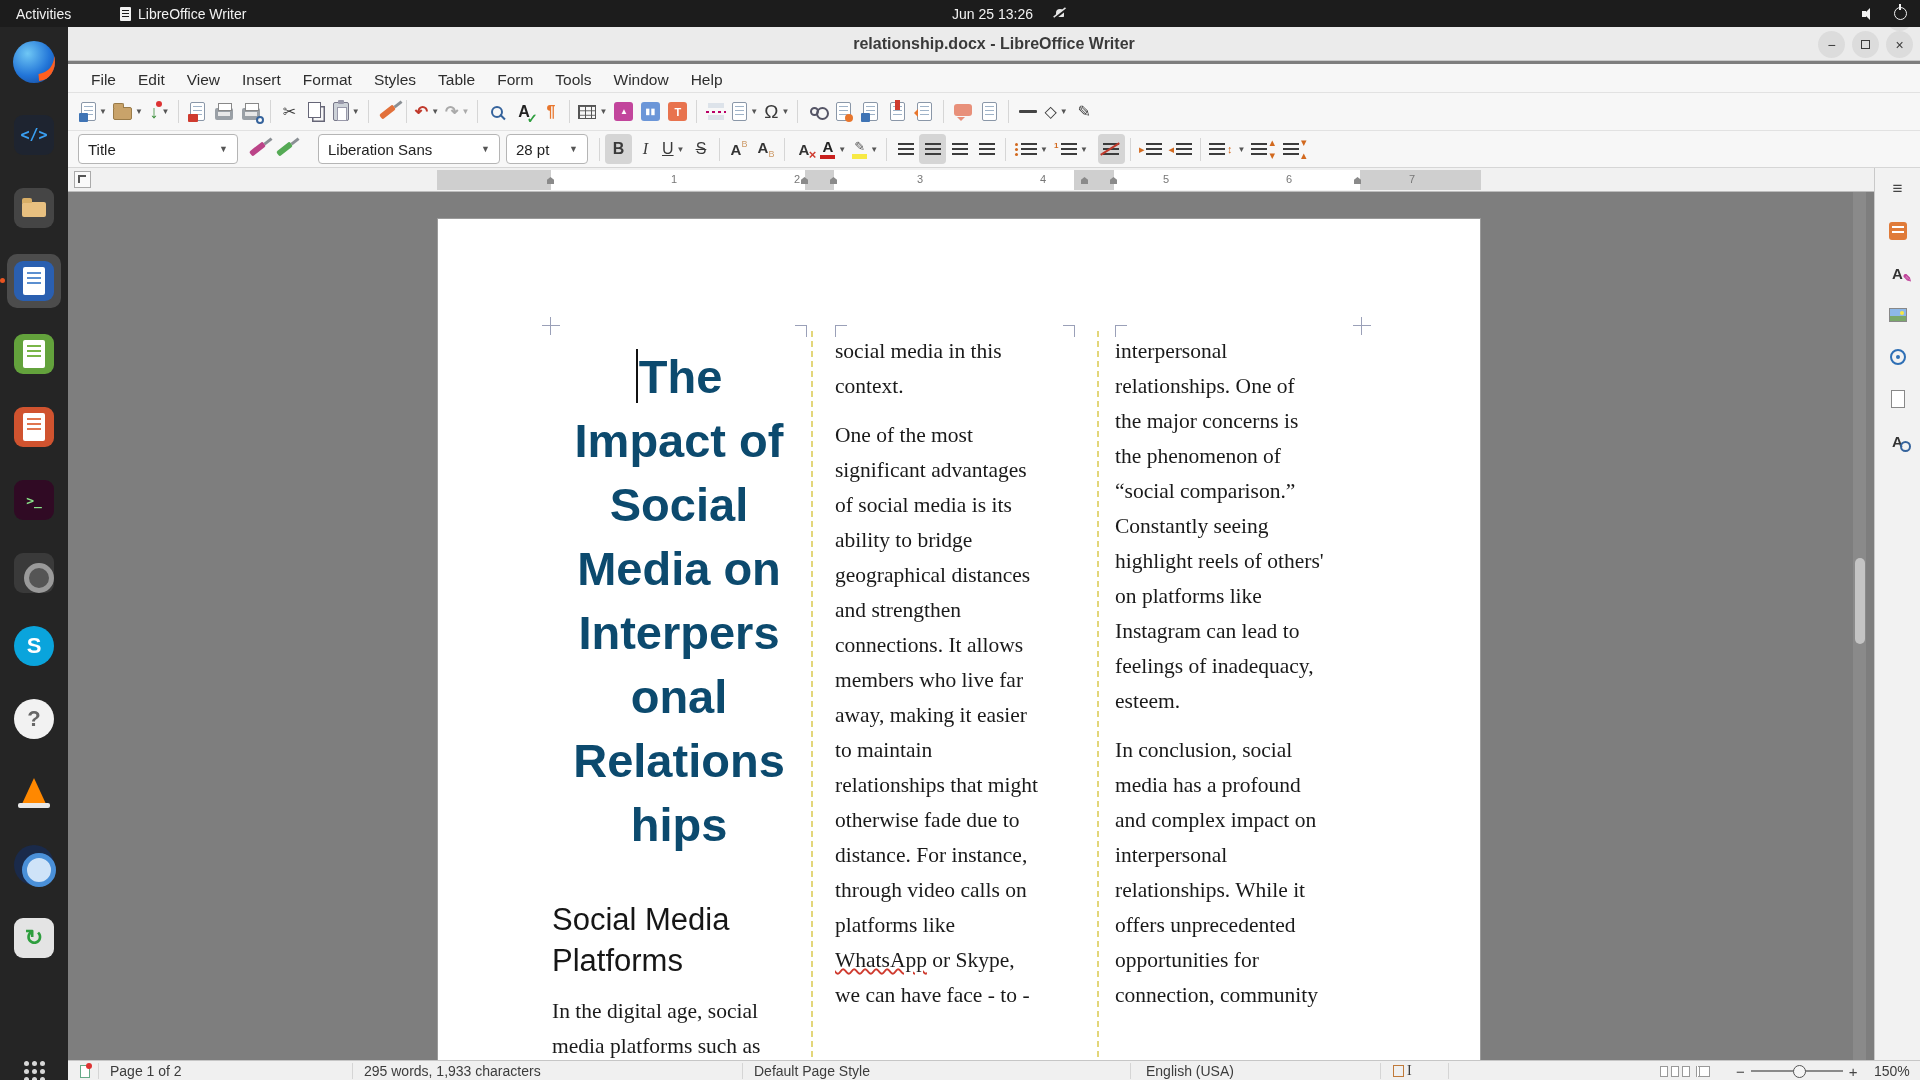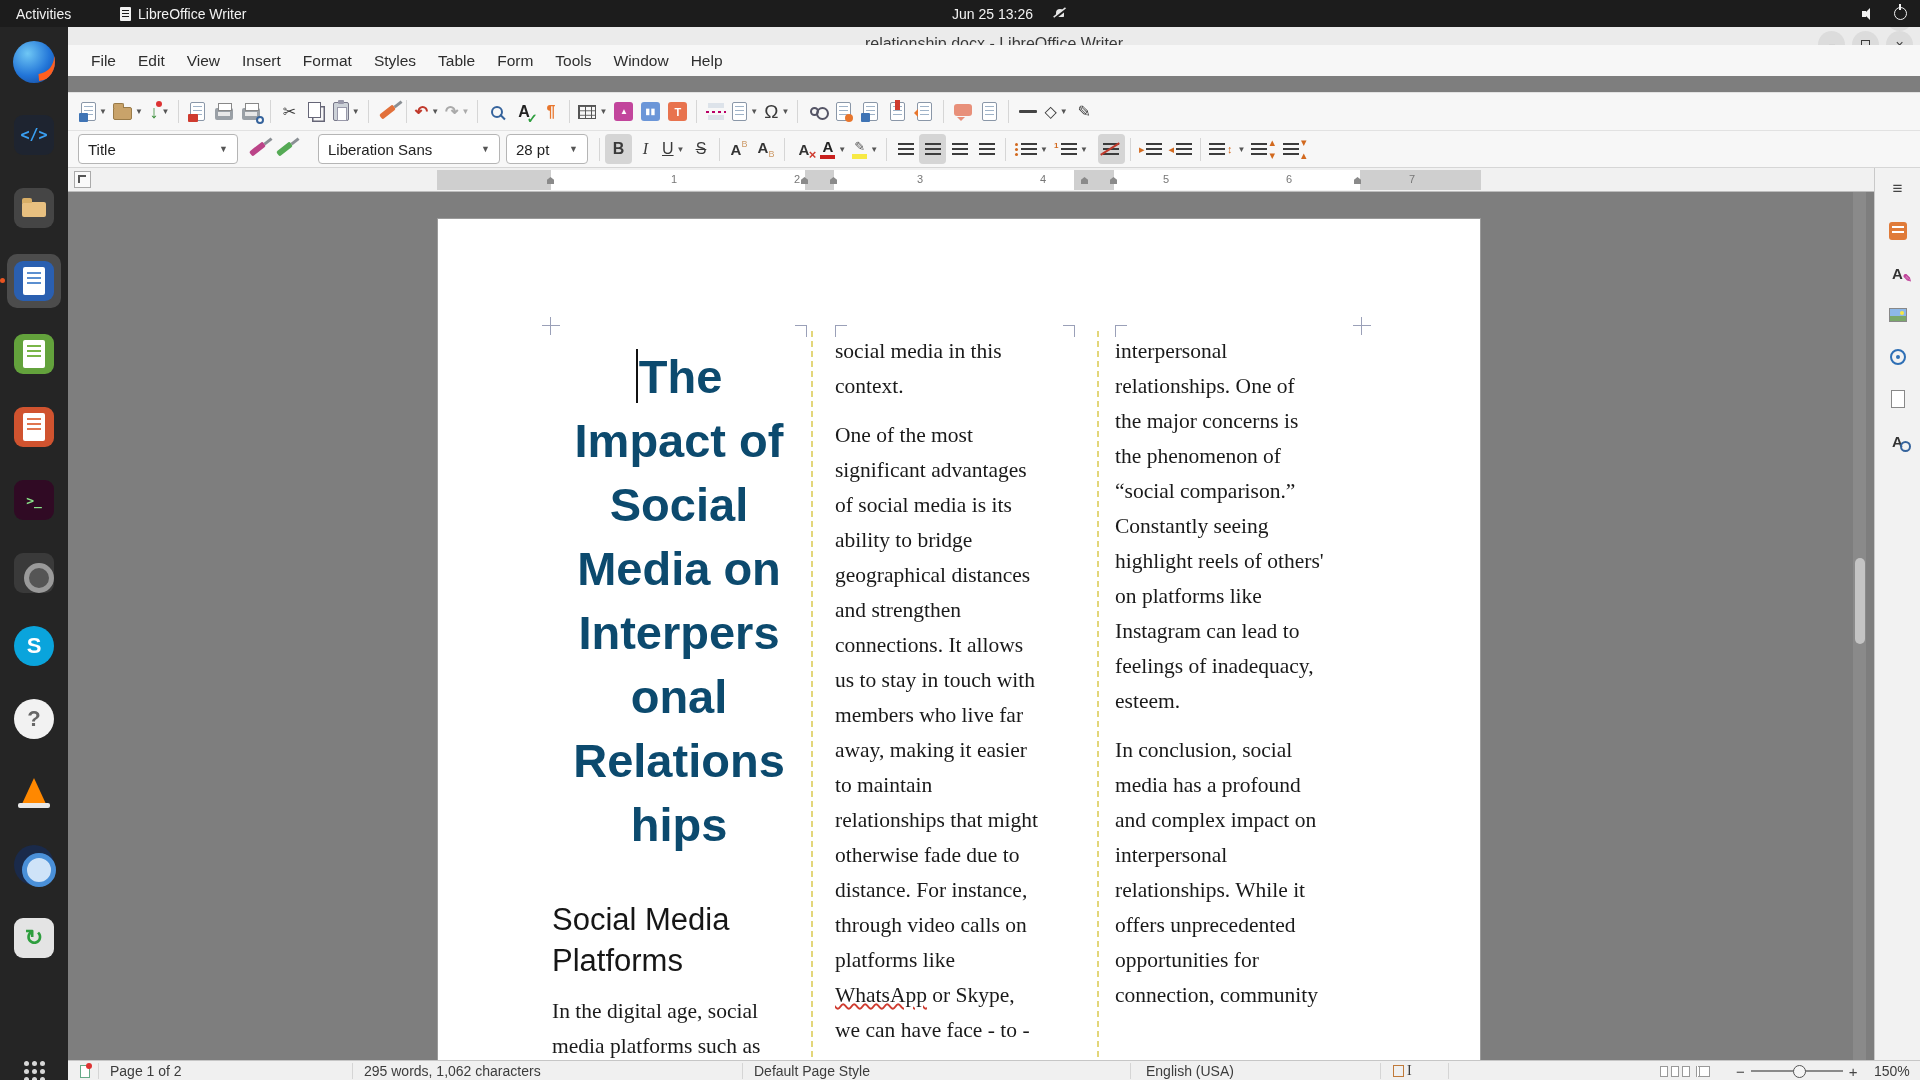--- a/index.html
+++ b/index.html
@@ -50,27 +50,27 @@
   .dk-vlc::before{content:"";position:absolute;left:8px;top:6px;border-left:12px solid transparent;border-right:12px solid transparent;border-bottom:26px solid #ff8800}
   .dk-vlc::after{content:"";position:absolute;left:4px;bottom:4px;width:32px;height:5px;background:#e8e8e8;border-radius:2px}
   .dk-chromium{width:40px;height:40px;border-radius:50%;background:#1a2a4a;position:relative}
   .dk-chromium::before{content:"";position:absolute;left:8px;top:8px;width:24px;height:24px;border-radius:50%;border:5px solid #4a90d9;background:#cfe3f8}
   .dk-soft{width:40px;height:40px;border-radius:9px;background:#e4e4e4;color:#2e9e3e;font-size:22px;font-weight:700;display:flex;align-items:center;justify-content:center}
   #appgrid{position:absolute;left:24px;bottom:14px;width:5px;height:5px;border-radius:50%;background:#d8d8d8;
     box-shadow:8px 0 0 #d8d8d8,16px 0 0 #d8d8d8,0 8px 0 #d8d8d8,8px 8px 0 #d8d8d8,16px 8px 0 #d8d8d8,0 16px 0 #d8d8d8,8px 16px 0 #d8d8d8,16px 16px 0 #d8d8d8}
 
   
   #titlebar{position:absolute;left:68px;top:27px;width:1852px;height:34px;background:#ebebeb;border-bottom:1px solid #c9c9c9;
-    display:flex;align-items:center;justify-content:center;font-size:16px;font-weight:400;color:#3a3a3a}
+    display:flex;align-items:center;justify-content:center;font-size:16px;font-weight:700;color:#3a3a3a}
   .wbtn{position:absolute;top:4px;width:27px;height:27px;border-radius:50%;background:#dcdcdc;color:#3a3a3a;
     display:flex;align-items:center;justify-content:center;font-size:14px}
   .wrestore{width:9px;height:9px;border:1.4px solid #3a3a3a;position:relative;background:#dcdcdc}
   .wrestore::before{content:"";position:absolute;left:2px;top:-4px;width:9px;height:9px;border:1.4px solid #3a3a3a;z-index:-1}
 
-  #menubar{position:absolute;left:68px;top:45px;width:1852px;height:31px;background:#f7f7f7;display:flex;align-items:center;padding-left:12px;font-size:15.5px;color:#2e2e2e}
+  #menubar{position:absolute;left:68px;top:64px;width:1852px;height:31px;background:#f7f7f7;display:flex;align-items:center;padding-left:12px;font-size:15.5px;color:#2e2e2e}
   .mitem{padding:4px 11px;border-radius:3px}
   #menuclose{position:absolute;right:12px;top:6px;color:#555;font-size:17px}
 
   #toolbar{position:absolute;left:68px;top:92px;width:1852px;height:38px;background:#f7f7f7;border-top:1px solid #e2e2e2;
     display:flex;align-items:center;padding-left:10px}
   #formatbar{position:absolute;left:68px;top:130px;width:1852px;height:38px;background:#f7f7f7;border-top:1px solid #e2e2e2;border-bottom:1px solid #d6d6d6;
     display:flex;align-items:center;padding-left:10px}
   .tbtn{height:30px;min-width:27px;padding:0 3px;display:flex;align-items:center;justify-content:center;border-radius:4px;color:#333;position:relative}
   .tbtn.pressed{background:#d5d5d5}
   .caret{font-size:8px;color:#555;margin-left:3px}
@@ -571,21 +571,20 @@
             <div class="ln">context.</div>
           </div>
         <div style="margin-top:14px">
             <div class="ln">One of the most</div>
             <div class="ln">significant advantages</div>
             <div class="ln">of social media is its</div>
             <div class="ln">ability to bridge</div>
             <div class="ln">geographical distances</div>
             <div class="ln">and strengthen</div>
             <div class="ln">connections. It allows</div>
-            <div class="ln">us to stay in touch with</div>
             <div class="ln">members who live far</div>
             <div class="ln">away, making it easier</div>
             <div class="ln">to maintain</div>
             <div class="ln">relationships that might</div>
             <div class="ln">otherwise fade due to</div>
             <div class="ln">distance. For instance,</div>
             <div class="ln">through video calls on</div>
             <div class="ln">platforms like</div>
           </div>
         <div class="ln"><span class="sq">WhatsApp</span><span> or Skype,</span></div>
@@ -651,21 +650,21 @@
   <div id="statusbar">
     <div class="st" style="left:12px">
         <span class="st-mod"></span>
       </div>
     <div class="sdiv" style="left:30px"></div>
     <div class="st" style="left:42px">
         <span>Page 1 of 2</span>
       </div>
     <div class="sdiv" style="left:284px"></div>
     <div class="st" style="left:296px">
-        <span>295 words, 1,062 characters</span>
+        <span>295 words, 1,933 characters</span>
       </div>
     <div class="sdiv" style="left:674px"></div>
     <div class="st" style="left:686px">
         <span>Default Page Style</span>
       </div>
     <div class="sdiv" style="left:1062px"></div>
     <div class="st" style="left:1078px">
         <span>English (USA)</span>
       </div>
     <div class="sdiv" style="left:1312px"></div>

